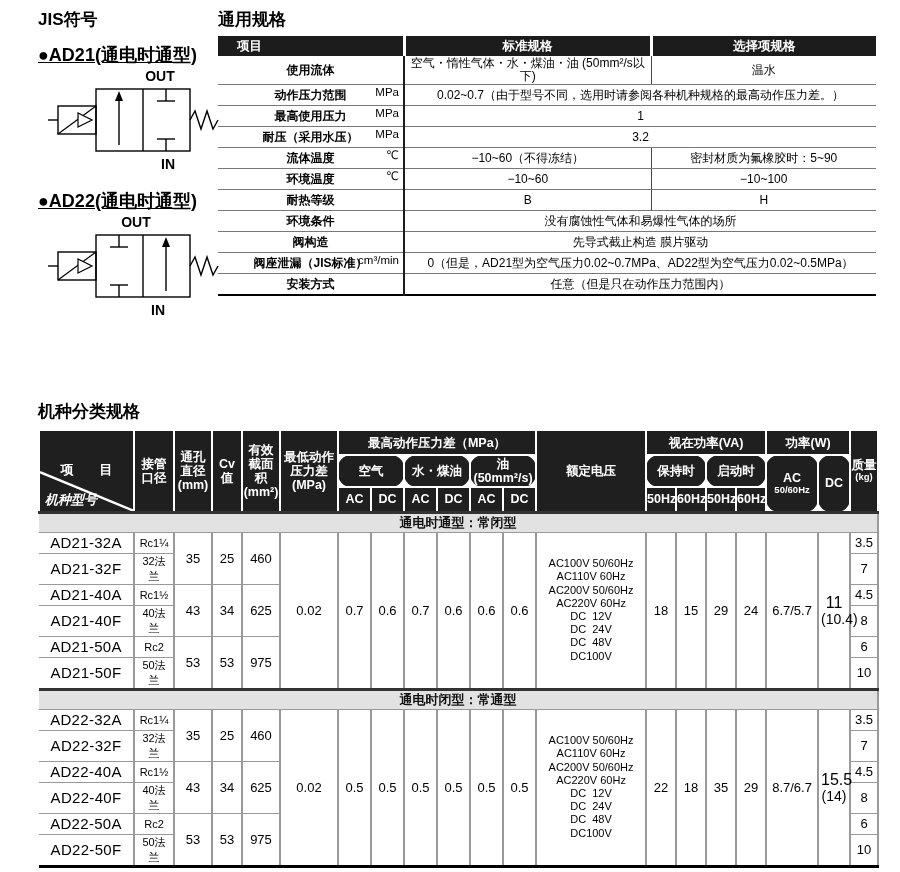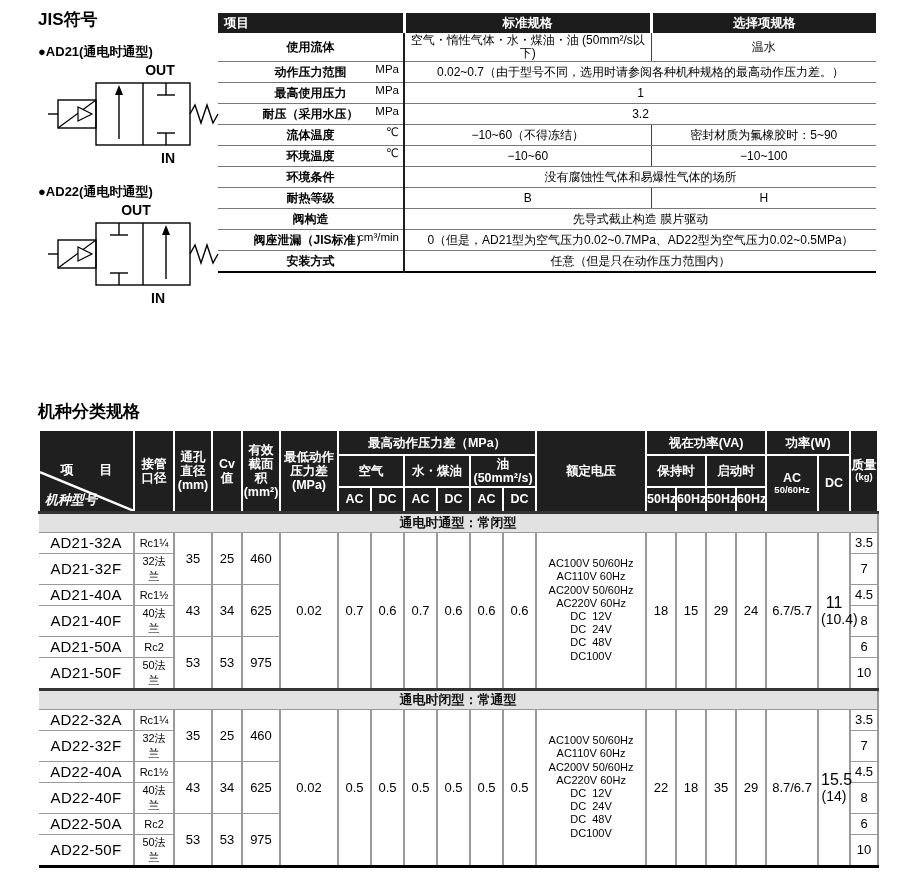--- a/index.html
+++ b/index.html
@@ -4,43 +4,43 @@
 <style>
   * { box-sizing: border-box; }
   html,body { margin:0; padding:0; background:#fff; }
   body { font-family:"Liberation Sans","DejaVu Sans",sans-serif; color:#000; }
   .page { position:relative; width:900px; height:872px; background:#fff; overflow:hidden; }
 
   .block-title { font-size:17px; font-weight:bold; margin:0; }
 
   
   .jis { position:absolute; left:38px; top:8px; width:185px; }
-  .valve-label { font-size:13px; font-weight:bold; margin:14px 0 2px 0; }
+  .valve-label { font-size:18px; font-weight:bold; margin:14px 0 2px 0;text-decoration:underline; }
   .valve-label:first-of-type { margin-top:12px; }
   svg.valve { display:block; }
   svg.valve text { font-family:"Liberation Sans","DejaVu Sans",sans-serif; font-size:14px; font-weight:bold; }
 
   
   .gen { position:absolute; left:218px; top:8px; width:658px; }
   table.gen-table { width:658px; border-collapse:collapse; table-layout:fixed; margin-top:5px; border-bottom:2px solid #000; }
-  table.gen-table th.gh { background:#1c1c1c; color:#fff; font-size:12.5px; font-weight:bold; height:20px; padding:1px 6px; }
+  table.gen-table th.gh { background:#1c1c1c; color:#fff; font-size:12.5px; font-weight:bold; height:20px; padding:1px 19px; }
   th.gh.left { text-align:left; }
   th.gh.center { text-align:center; }
   th.gh + th.gh { border-left:3px solid #fff; }
   table.gen-table td { height:21px; font-size:12px; text-align:center; border-bottom:1px solid #787878; padding:1px 3px; line-height:1.1; }
   td.item-cell { text-align:left; font-weight:bold; font-size:12px; border-right:2px solid #1c1c1c; position:relative; padding-left:2px; }
   td.item-cell .unit { position:absolute; right:4px; bottom:7px; font-weight:normal; font-size:11.5px; }
   td.vsplit { border-right:1px solid #444; }
   td.small { font-size:10.5px; }
 
   
   .models { position:absolute; left:38px; top:400px; width:841px; }
   table.model-table { width:840px; border-collapse:collapse; table-layout:fixed; margin-top:6px; border-bottom:3px solid #000; }
   table.model-table th.mh { background:#1f1f1f; color:#fff; border:2px solid #fff; font-size:12.5px; font-weight:bold; text-align:center; vertical-align:middle; padding:1px 0; line-height:1.12; }
-  th.mh.r1 { height:25px; } th.mh.r2 { height:25px; } th.mh.r3 { height:25px; }
+  th.mh.r1 { height:25px; } th.mh.r2 { height:25px;border-radius:13px; } th.mh.r3 { height:25px; }
   th.mh.tiny { font-size:9.5px; }
   th.mh.sz10 { font-size:10.5px; }
   th.mh.sz11 { font-size:11px; }
   .pre { white-space:pre-line; }
   .sub { display:block; font-size:9.5px; font-weight:bold; }
 
   th.diag { position:relative; text-align:left; vertical-align:top; padding:3px 5px; }
   .diag-top { display:block; font-size:13px; }
   .diag-bottom { position:absolute; left:5px; bottom:3px; font-size:13px;font-style:italic; }
   .diag-line { position:absolute; left:0; top:0; width:100%; height:100%; }
@@ -97,20 +97,21 @@
       <rect x="20" y="37" width="38" height="28" fill="none" stroke="#000" stroke-width="1.4"></rect>
       <line x1="20" y1="65" x2="58" y2="37" stroke="#000" stroke-width="1.2"></line>
       <polygon points="40,58 54,51 40,44" fill="#fff" stroke="#000" stroke-width="1.2"></polygon>
       <line x1="10" y1="51" x2="20" y2="51" stroke="#000" stroke-width="1.4"></line>
       <polyline points="152,51 157,42 163,60 169,42 175,60 180,51" fill="none" stroke="#000" stroke-width="1.4"></polyline>
       <text x="120" y="100" text-anchor="middle">IN</text>
     </svg>
   </div>
 
   <div class="gen">
+    <h2 class="block-title">通用规格</h2>
     <table class="gen-table">
       <colgroup>
           <col style="width:186px">
           <col style="width:247px">
           <col style="width:225px">
         </colgroup>
       <tbody>
           <tr>
         <th class="gh left">项目</th>
         <th class="gh center">标准规格</th>
@@ -137,27 +138,27 @@
         <td class="item-cell"><span>流体温度</span><span class="unit">℃</span></td>
         <td class="vsplit">−10~60（不得冻结）</td>
         <td>密封材质为氟橡胶时：5~90</td>
       </tr>
       <tr>
         <td class="item-cell"><span>环境温度</span><span class="unit">℃</span></td>
         <td class="vsplit">−10~60</td>
         <td>−10~100</td>
       </tr>
       <tr>
-        <td class="item-cell"><span>环境条件</span><span class="unit"></span></td>
-        <td colspan="2">没有腐蚀性气体和易爆性气体的场所</td>
-      </tr>
-      <tr>
         <td class="item-cell"><span>耐热等级</span><span class="unit"></span></td>
         <td class="vsplit">B</td>
         <td>H</td>
+      </tr>
+      <tr>
+        <td class="item-cell"><span>环境条件</span><span class="unit"></span></td>
+        <td colspan="2">没有腐蚀性气体和易爆性气体的场所</td>
       </tr>
       <tr>
         <td class="item-cell"><span>阀构造</span><span class="unit"></span></td>
         <td colspan="2">先导式截止构造 膜片驱动</td>
       </tr>
       <tr>
         <td class="item-cell"><span>阀座泄漏（JIS标准）</span><span class="unit">cm³/min</span></td>
         <td colspan="2" class="small">0（但是，AD21型为空气压力0.02~0.7MPa、AD22型为空气压力0.02~0.5MPa）</td>
       </tr>
       <tr>

